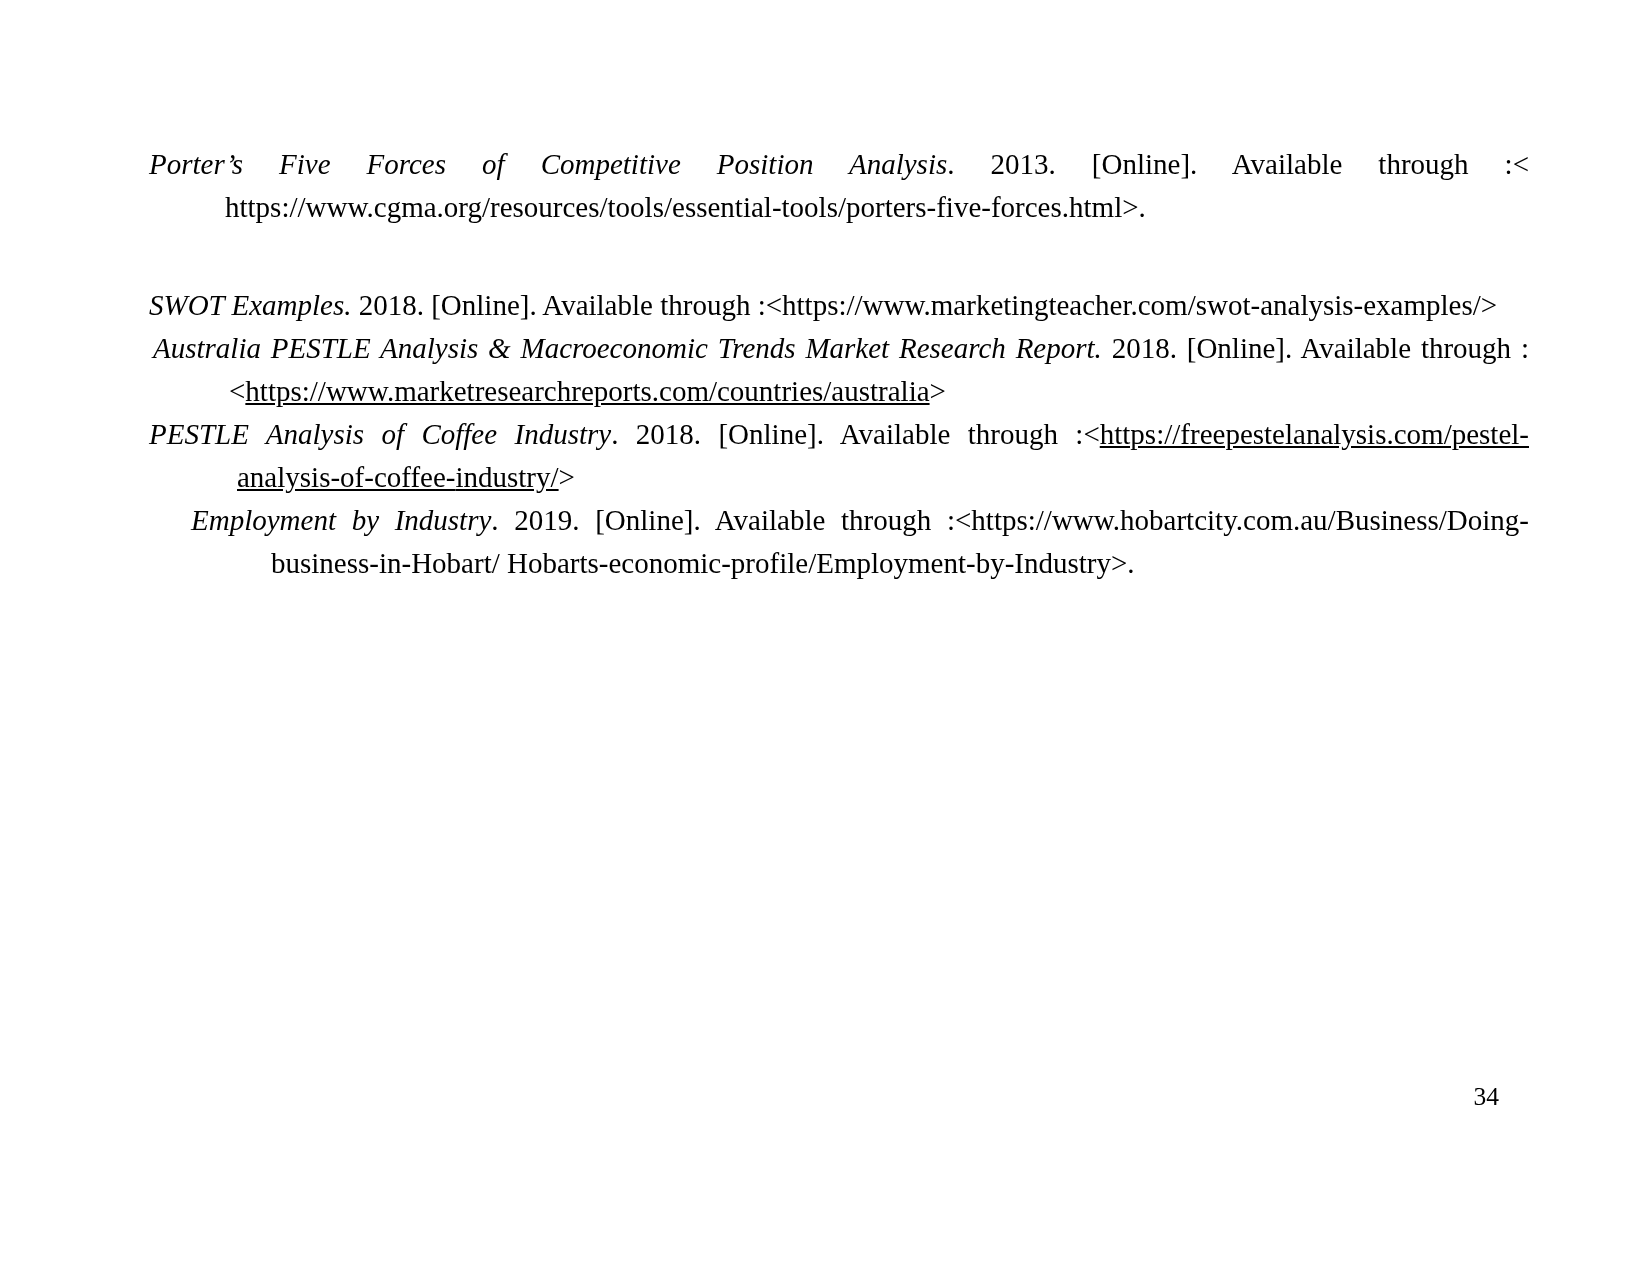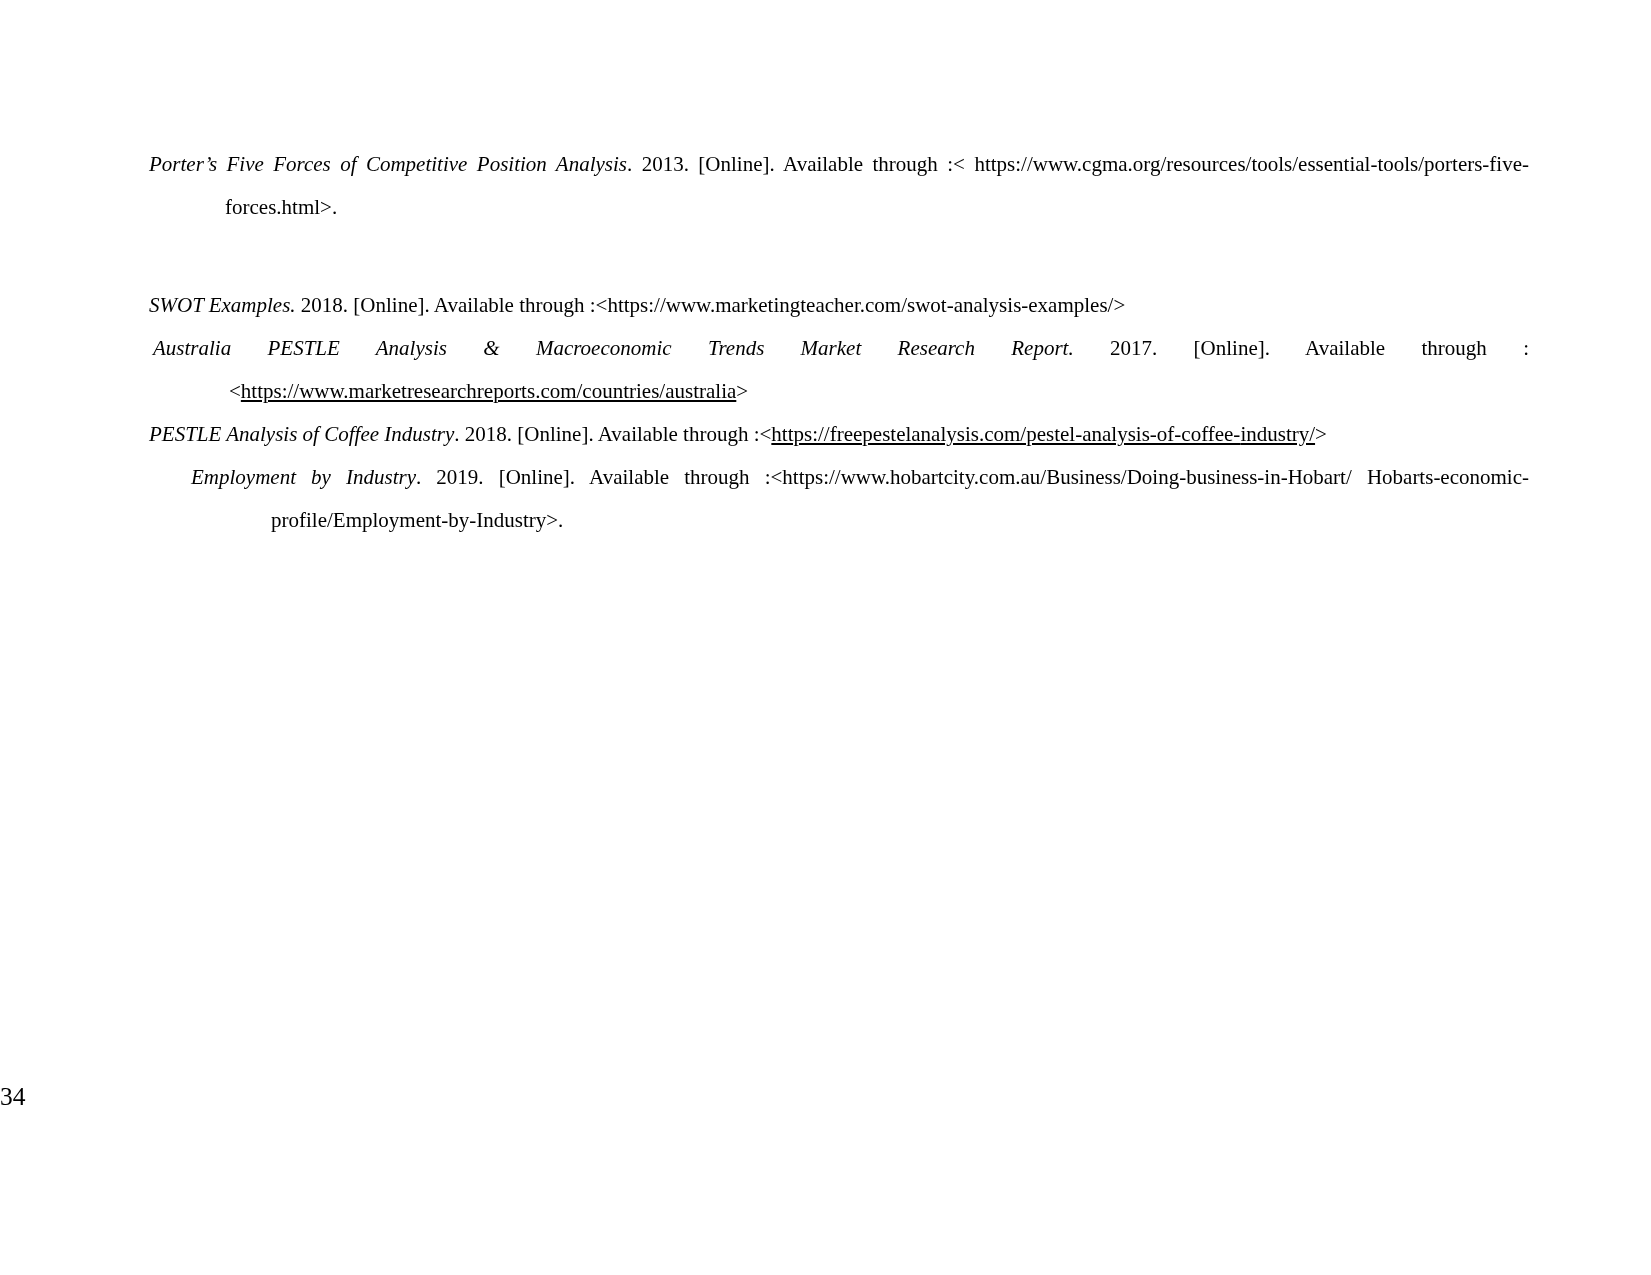--- a/index.html
+++ b/index.html
@@ -23,21 +23,21 @@
     height: 1275px;
     background: #ffffff;
   }
   .content {
     position: absolute;
     left: 149px;
     top: 143px;
     width: 1380px;
   }
   .ref {
-    font-size: 21px;
+    font-size: 29px;
     line-height: 43px;
     text-align: justify;
     text-justify: inter-word;
     margin: 0 0 0 0;
     padding: 0;
     text-indent: 0;
   }
   
   .ref.hang {
     padding-left: 76px;
@@ -59,21 +59,21 @@
   }
   .u {
     text-decoration: underline;
     font-family: Liberation Serif, serif;
   }
   .page-number {
     position: absolute;
     left: 0;
     top: 1082px;
     width: 1499px;
-    text-align: left;
+    text-align: right;
     font-size: 25.5px;
     font-family: "Liberation Serif", "DejaVu Serif", serif;
     color: #000000;
   }
   
   .ref > .lastline {
     display: inline;
   }
 </style>
 </head>
@@ -88,21 +88,21 @@
       <span class="lastline">https://www.cgma.org/resources/tools/essential-tools/porters-five-forces.html&gt;.</span>
     </div>
 
     <div class="gap-block"></div>
 
     <div class="ref flat small-lead" style="text-align:left;">
       <span class="it">SWOT Examples.</span><span> 2018. [Online]. Available through :&lt;https://www.marketingteacher.com/swot-analysis-examples/&gt;</span>
     </div>
 
     <div class="ref" style="text-align: justify; padding-left:80px; text-indent:-76px;">
-      <span class="it">Australia PESTLE Analysis &amp; Macroeconomic Trends Market Research Report.</span><span> 2017. [Online]. Available</span>
+      <span class="it">Australia PESTLE Analysis &amp; Macroeconomic Trends Market Research Report.</span><span> 2018. [Online]. Available</span>
       <span class="lastline"><span>through :&lt;</span><span class="u">https://www.marketresearchreports.com/countries/australia</span><span>&gt;</span></span>
     </div>
 
     <div class="ref" style="text-align: justify; padding-left:88px; text-indent:-88px;">
       <span class="it">PESTLE Analysis of Coffee Industry</span><span>. 2018. [Online]. Available through :&lt;</span><span class="u">https://freepestelanalysis.com/pestel-analysis-of-coffee-</span><span class="u">industry/</span><span>&gt;</span>
     </div>
 
 
     <div class="ref" style="text-align: justify; padding-left:80px; text-indent:-80px;margin-left:42px;">
       <span class="it">Employment by Industry</span><span>. 2019. [Online]. Available through :&lt;https://www.hobartcity.com.au/Business/Doing-business-in-Hobart/</span>

